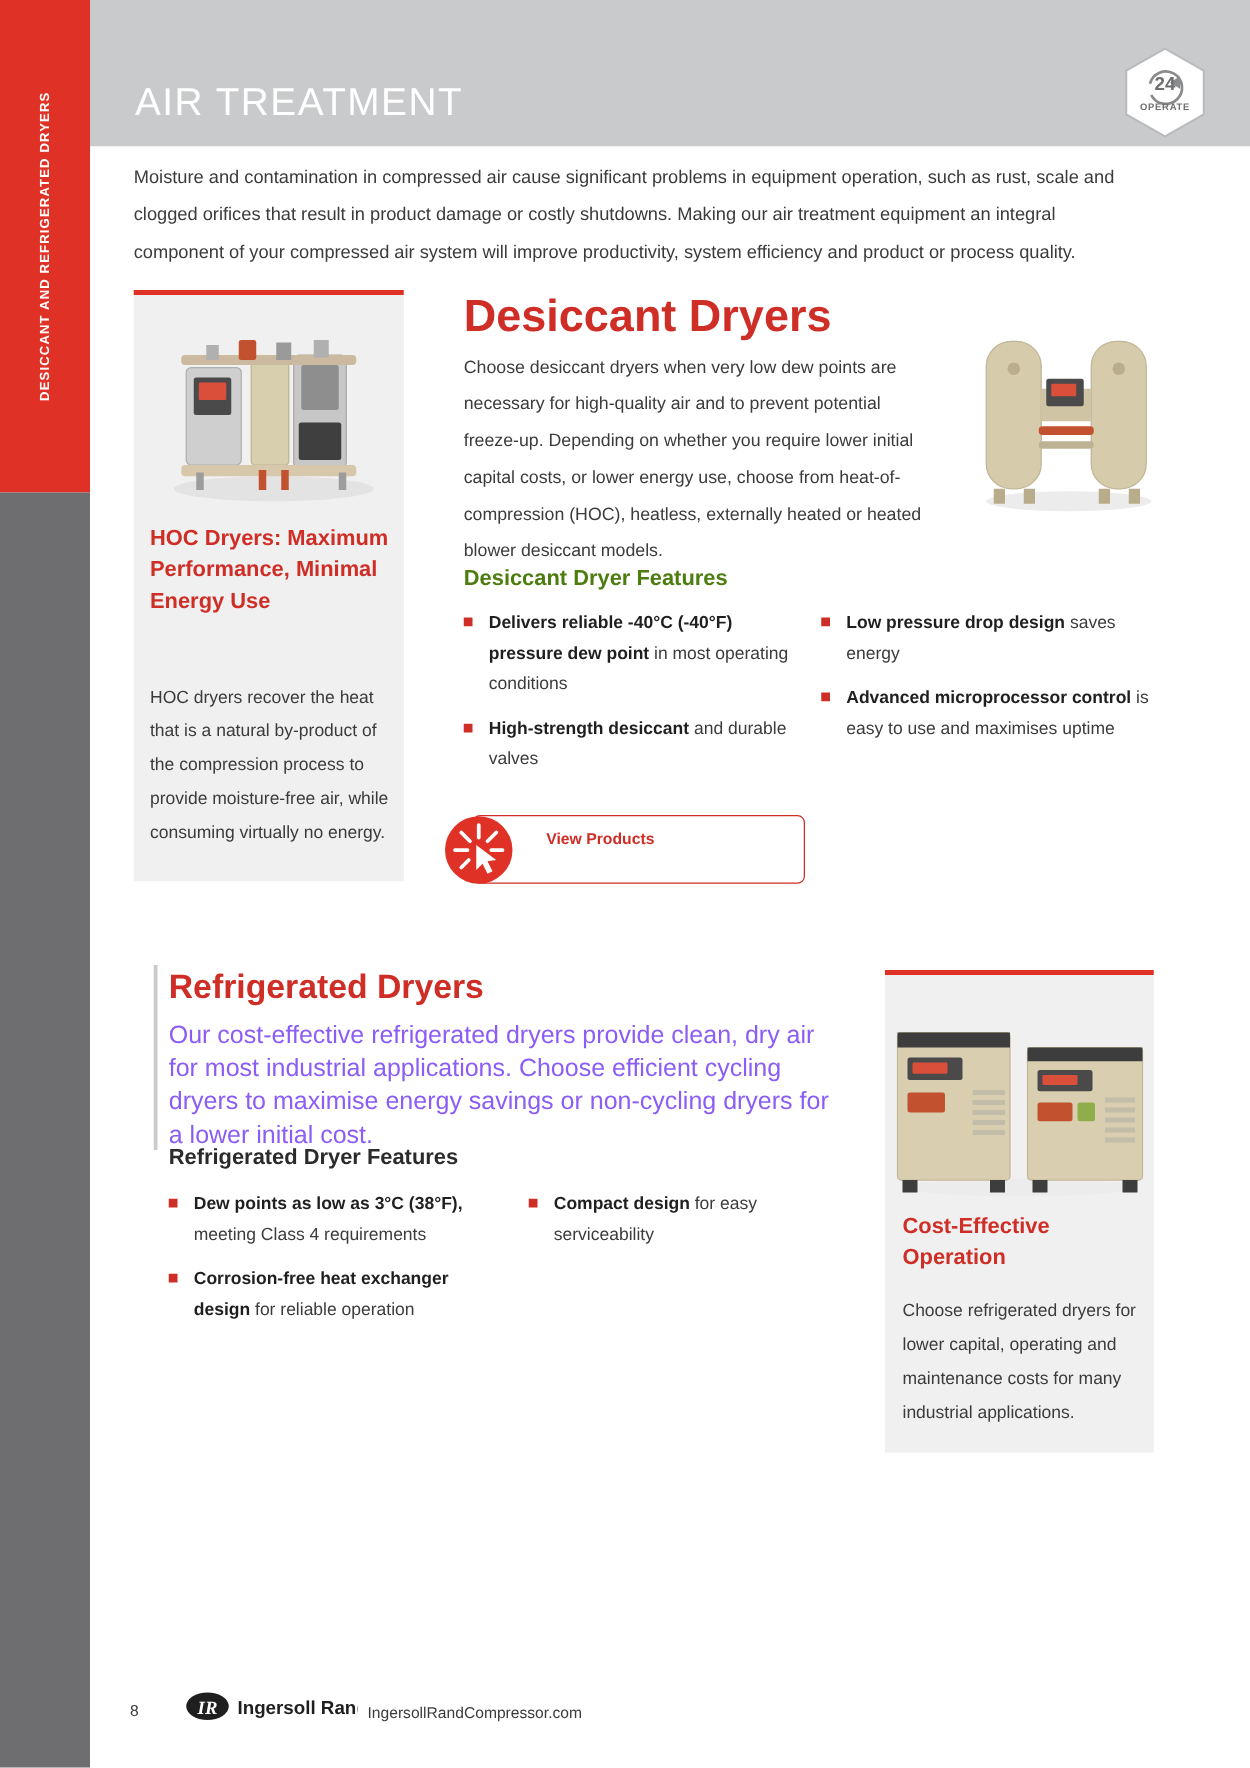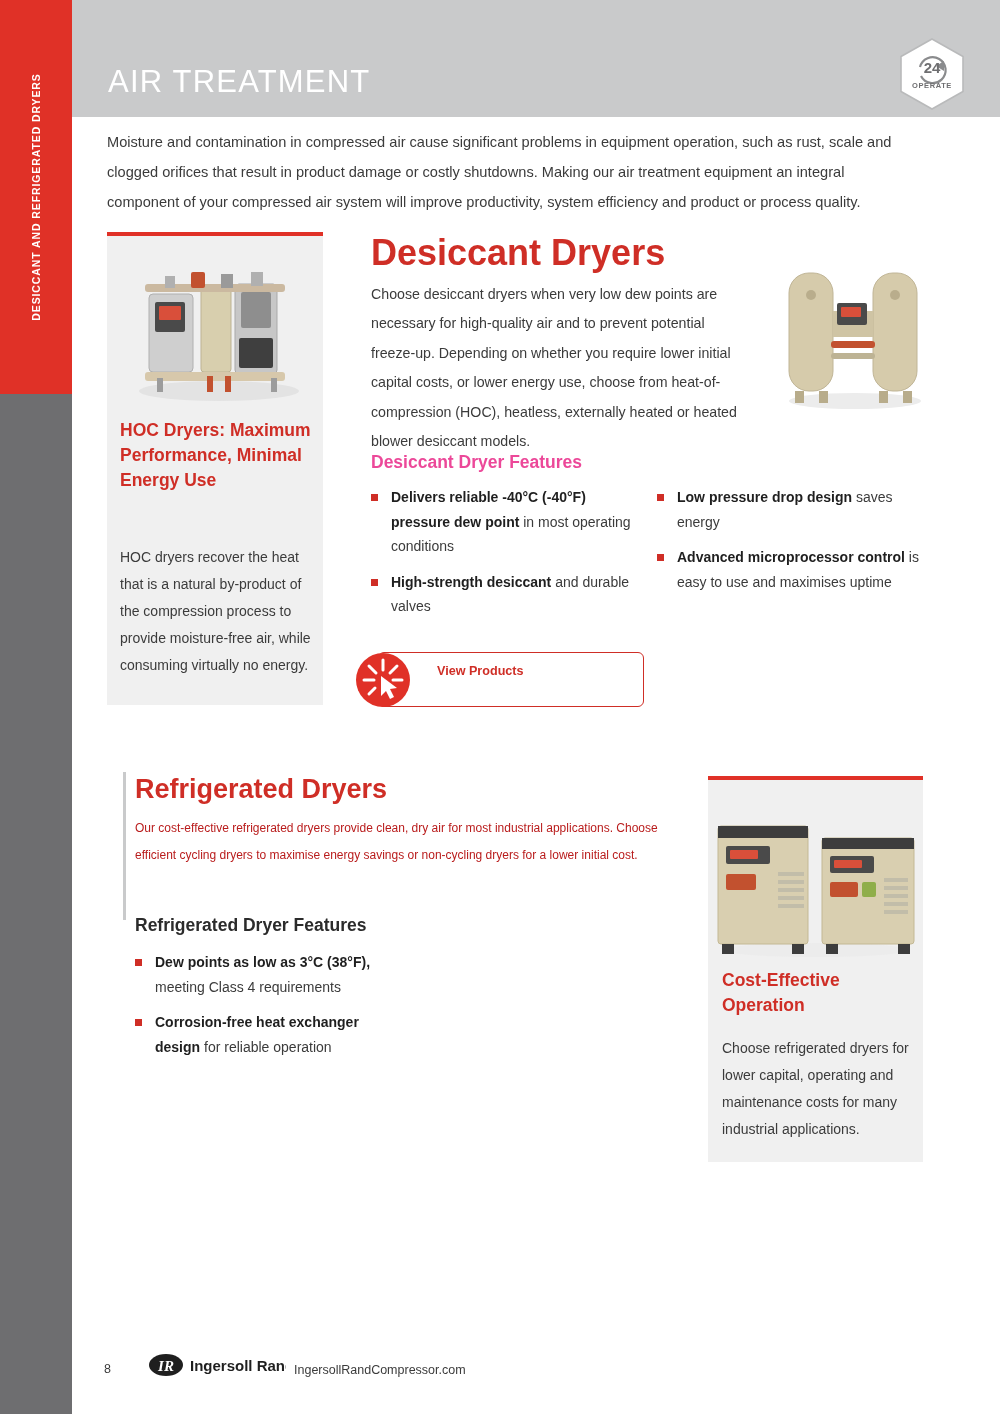--- a/index.html
+++ b/index.html
@@ -161,21 +161,21 @@
   .desiccant-img {
     position: absolute;
     left: 775px; top: 255px;
     width: 160px; height: 160px;
   }
   .feat-title-desiccant {
     position: absolute;
     left: 371px; top: 452px;
     font-size: 17.5px;
     font-weight: bold;
-    color: #ec4899;
+    color: #4d7c0f;
   }
 
   
   ul.bullets {
     margin: 0;
     padding: 0;
     list-style: none;
   }
   ul.bullets li {
     position: relative;
@@ -246,23 +246,23 @@
     position: absolute;
     left: 135px; top: 774px;
     font-size: 27px;
     font-weight: bold;
     color: #cf2e26;
   }
   .ref-body {
     position: absolute;
     left: 135px; top: 815px;
     width: 530px;
-    font-size: 12px;
+    font-size: 20px;
     line-height: 26.5px;
-    color: #b91c1c;
+    color: #8b5cf6;
   }
   .feat-title-ref {
     position: absolute;
     left: 135px; top: 915px;
     font-size: 17.5px;
     font-weight: bold;
     color: #2b2b2b;
   }
   .ref-bullets-left {
     position: absolute;
@@ -451,20 +451,24 @@
     <span class="sq"></span>
     <b>Dew points as low as 3°C (38°F),</b><span> meeting Class 4 requirements</span>
   </li>
   <li>
     <span class="sq"></span>
     <b>Corrosion-free heat exchanger design</b><span> for reliable operation</span>
   </li>
 </ul>
 
 <ul class="bullets ref-bullets-right">
+  <li>
+    <span class="sq"></span>
+    <b>Compact design</b><span> for easy serviceability</span>
+  </li>
 </ul>
 
 <div class="cost-card">
   <div class="topline"></div>
 </div>
 
 <svg class="ref-img" viewBox="0 0 208 158">
   <ellipse cx="104" cy="150" rx="92" ry="7" fill="#ececec"></ellipse>
   <rect x="6" y="26" width="90" height="118" rx="3" fill="#d9cfb0" stroke="#c3b894"></rect>
   <rect x="6" y="26" width="90" height="12" fill="#3d3d3d"></rect>

